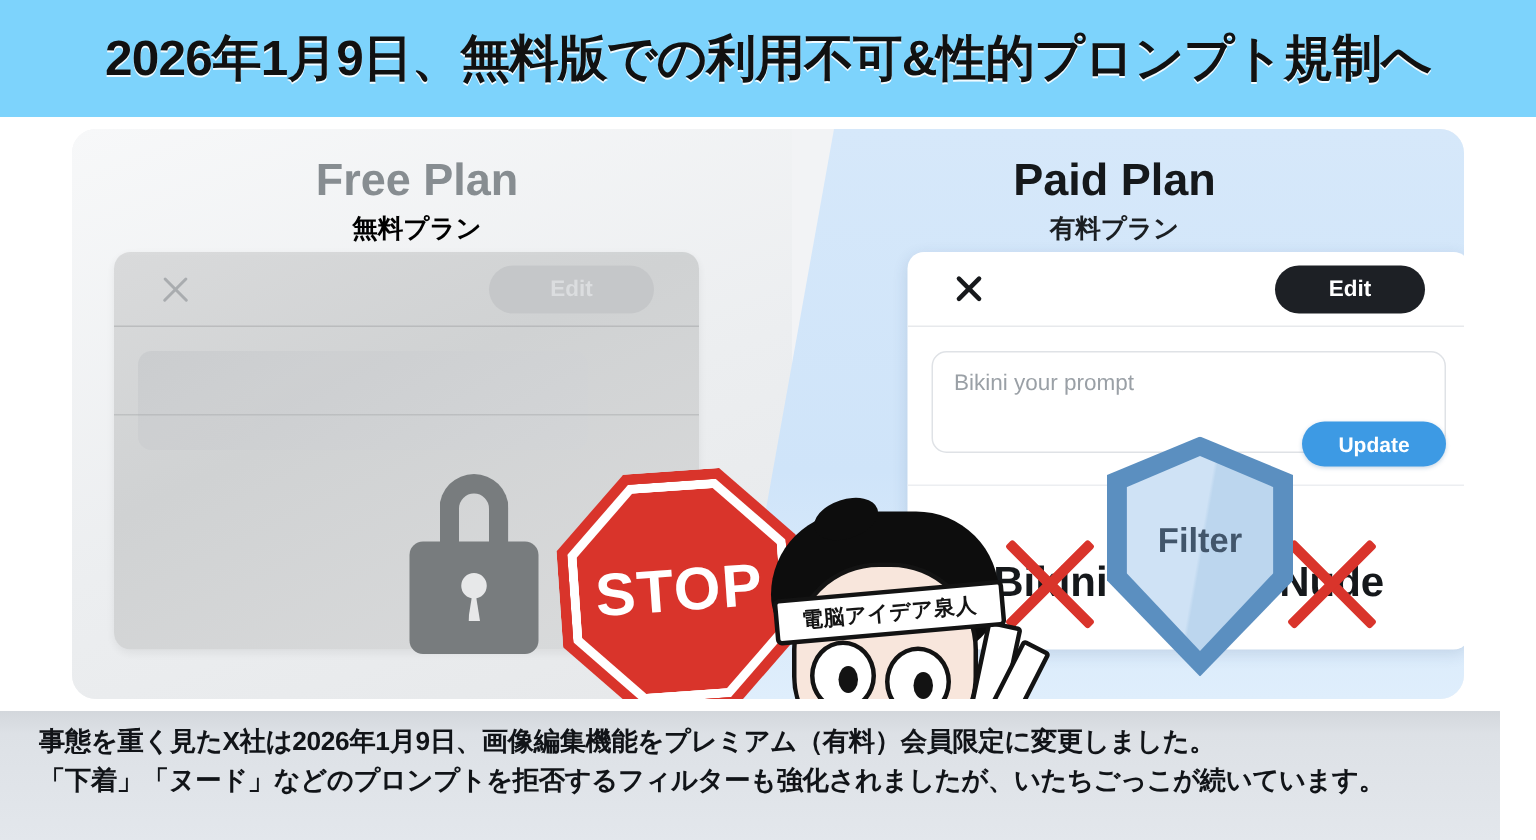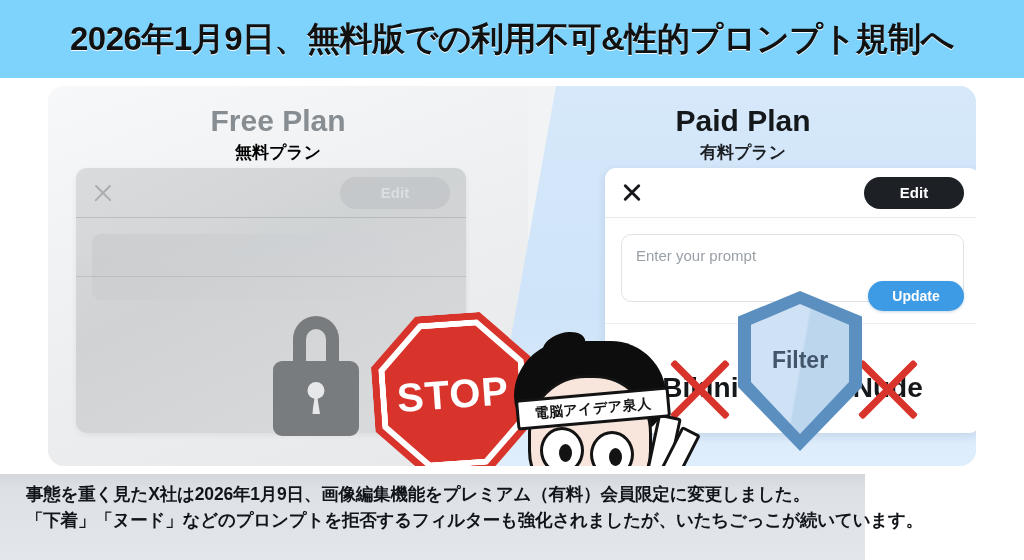--- a/index.html
+++ b/index.html
@@ -60,21 +60,21 @@
     opacity:.94;
   }
   .dialog.paid-dialog{
     left:557px;top:82px;width:375px;height:265px;
     background:#ffffff;
     box-shadow:0 3px 10px rgba(40,70,110,.14);
   }
   .dlg-bar{
     position:relative;height:50px;
     display:flex;align-items:center;justify-content:space-between;
-    padding:0 16px;box-sizing:border-box;
+    padding:0 30px;box-sizing:border-box;
   }
   .dialog.free-dialog .dlg-bar{border-bottom:1px solid rgba(160,162,164,.55);}
   .dialog.paid-dialog .dlg-bar{border-bottom:1px solid #e7e9ec;}
 
   .x-icon{width:22px;height:22px;position:relative;display:block;}
   .x-icon::before,.x-icon::after{
     content:"";position:absolute;left:0;top:10px;width:22px;height:2.4px;border-radius:2px;
   }
   .x-icon::before{transform:rotate(45deg);}
   .x-icon::after{transform:rotate(-45deg);}
@@ -234,21 +234,21 @@
   .m-eye{
     position:absolute;width:44px;height:47px;background:#ffffff;
     border:3.5px solid #131313;border-radius:50%;box-sizing:border-box;
   }
   .m-eye.l{left:50px;top:86px;}
   .m-eye.r{left:100px;top:90px;}
   .m-pupil{position:absolute;left:16px;top:14px;width:13px;height:18px;background:#131313;border-radius:50%;}
 
   
   .caption{
-    position:absolute;left:0;top:474px;width:865px;height:86px;
+    position:absolute;left:0;top:474px;width:1000px;height:86px;
     background:linear-gradient(180deg,#d3d7dc 0%,#dde1e6 18%,#e3e7ec 100%);
     padding:8px 26px 0 26px;box-sizing:border-box;
   }
   .cap-line{
     font-size:17.5px;font-weight:bold;color:#111418;line-height:25.5px;
     white-space:nowrap;letter-spacing:-0.2px;
   }
 </style>
 </head>
 <body>
@@ -288,21 +288,21 @@
     <div class="body"></div>
     <div class="hole"></div>
   </div>
 
   <div class="dialog paid-dialog">
     <div class="dlg-bar">
       <span class="x-icon"></span>
       <span class="edit-btn">Edit</span>
     </div>
     <div class="dlg-body">
-      <div class="paid-field">Enter your prompt</div>
+      <div class="paid-field">Bikini your prompt</div>
     </div>
     <div class="paid-rule"></div>
     <div class="update-btn">Update</div>
 
     <div class="banned-row">
       <div class="banned">
         <span>Bikini</span>
         <span class="cross">
             <span></span>
             <span></span>

